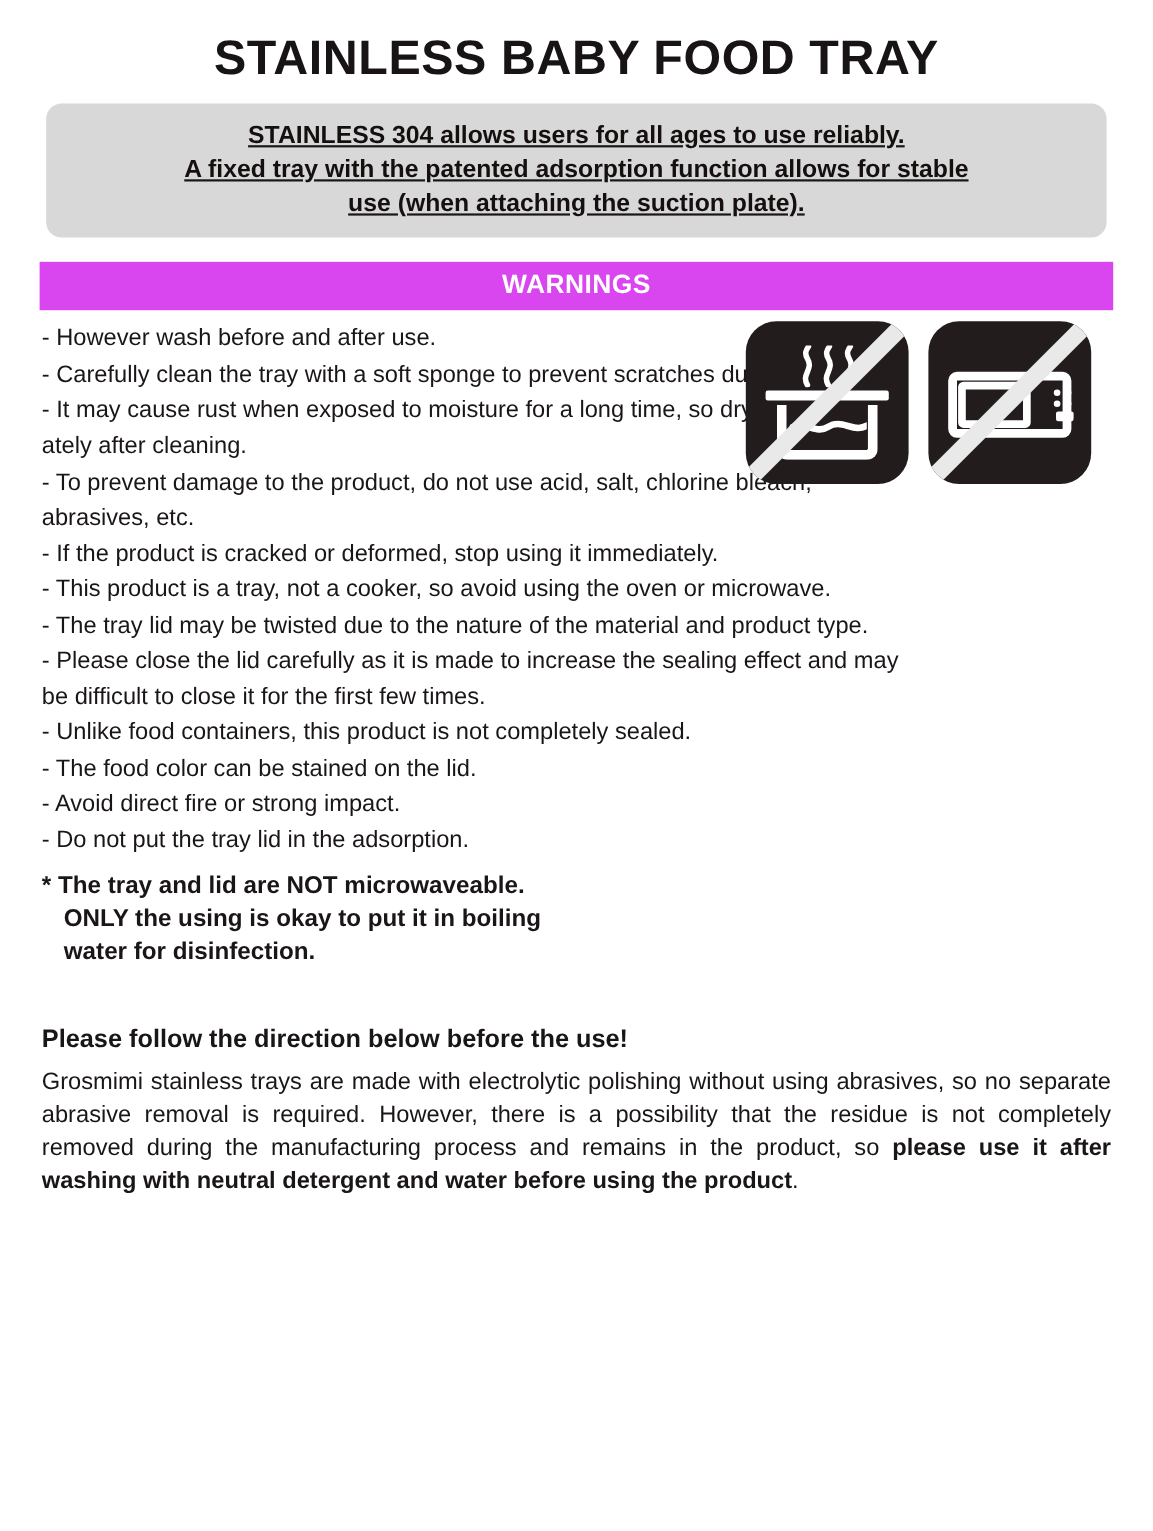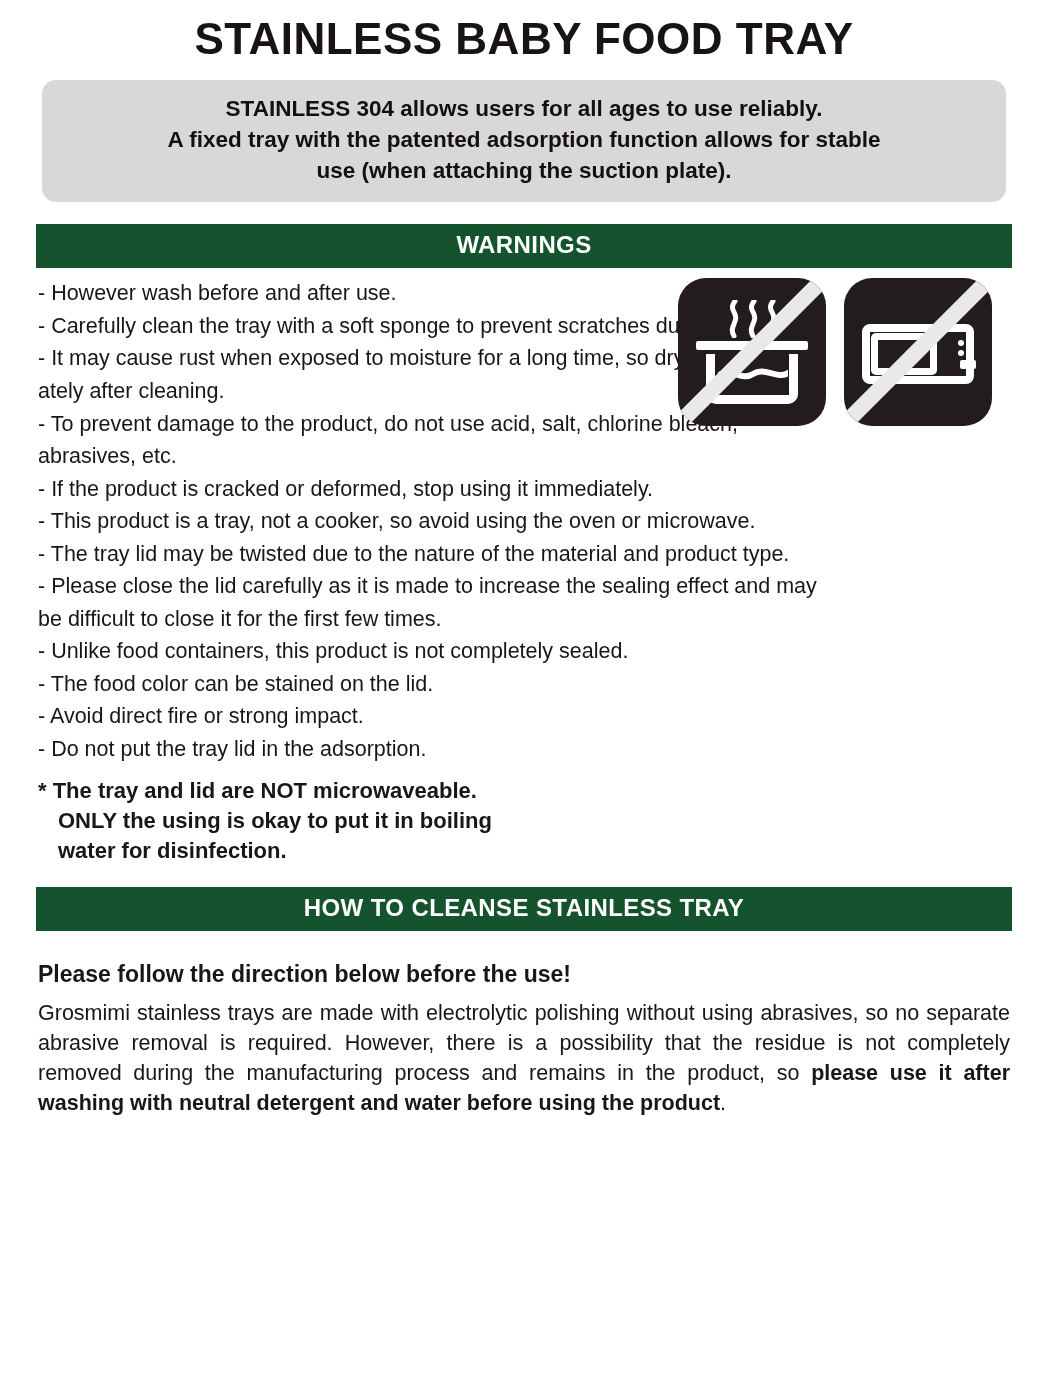--- a/index.html
+++ b/index.html
@@ -12,49 +12,50 @@
     height: 1392px;
     font-family: "Liberation Sans", sans-serif;
     color: #1a1617;
     position: relative;
     overflow: hidden;
   }
   .page {
     width: 1048px;
     height: 1392px;
     box-sizing: border-box;
-    padding: 4px 32px 0 32px;
+    padding: 18px 32px 0 32px;
     position: relative;
   }
   
   .title {
     text-align: center;
     font-size: 44px;
     font-weight: bold;
     letter-spacing: 0.5px;
     margin: 10px 0 16px 0;
     color: #181415;
   }
   
   .intro-box {
     background: #d8d8d8;
     border-radius: 14px;
     padding: 14px 26px 16px 26px;
     margin: 0 10px 22px 10px;
     text-align: center;
+    text-decoration: underline;
   }
   .intro-line {
     font-size: 22.5px;
     font-weight: bold;
     line-height: 1.37;
     color: #15100f;
   }
   
   .section-bar {
-    background: #14532d;
+    background: #d946ef;
     color: #ffffff;
     text-align: center;
     font-size: 24px;
     font-weight: bold;
     padding: 7px 0 9px 0;
     letter-spacing: 0.4px;
     margin: 0 4px;
   }
   
   .warnings {
@@ -266,21 +267,20 @@
 
     <div class="w-note">
       <span class="star">* The tray and lid are NOT microwaveable.</span>
       <span class="indent">ONLY the using is okay to put it in boiling</span>
       <span class="indent">water for disinfection.</span>
     </div>
   </div>
 
   <div class="spacer-20"></div>
 
-  <div class="section-bar">HOW TO CLEANSE STAINLESS TRAY</div>
 
   <div class="cleanse">
     <div class="cleanse-head">Please follow the direction below before the use!</div>
     <p class="cleanse-body" style="margin:0;">
       <span>Grosmimi stainless trays are made with electrolytic polishing without using abrasives, so no separate abrasive removal is required. However, there is a possibility that the residue is not completely removed during the manufacturing process and remains in the product, so </span><b>please use it after washing with neutral detergent and water before using the product</b><span>.</span>
     </p>
   </div>
 
 </div>
 

